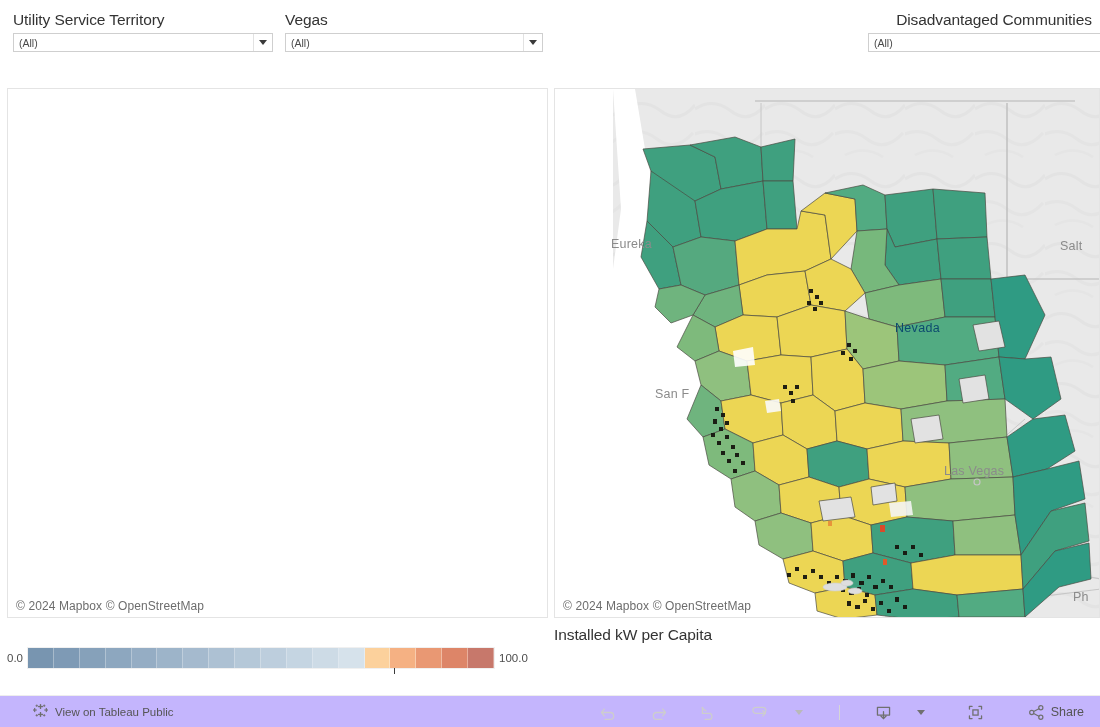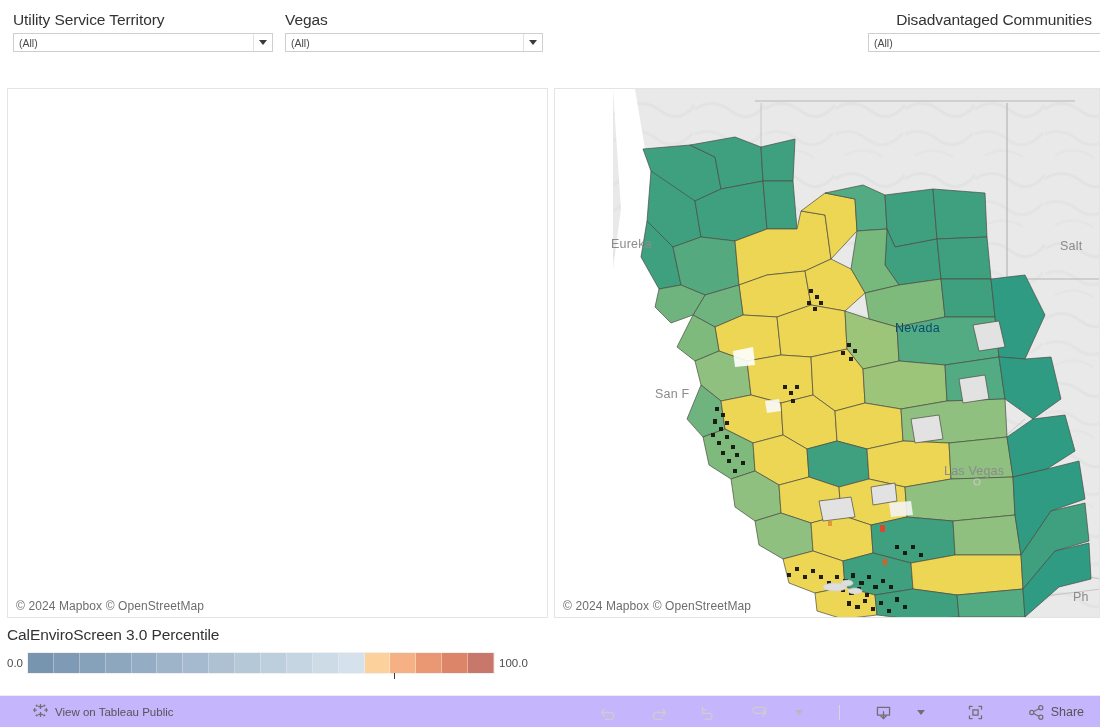--- a/index.html
+++ b/index.html
@@ -84,21 +84,21 @@
 
   
   .legend{position:absolute;}
   #legend-left{left:7px;top:626px;}
   #legend-right{left:554px;top:626px;}
   .legend-title{
     font-size:15.5px;color:#333333;letter-spacing:-0.1px;
     line-height:18px;white-space:nowrap;
   }
   .legend-row{
-    display:flex;align-items:center;margin-top:9px;position:relative;
+    display:flex;align-items:center;margin-top:22px;position:relative;
   }
   .legend-min,.legend-max{
     font-size:11.5px;color:#4d4d4d;white-space:nowrap;
   }
   .legend-min{margin-right:5px;}
   .legend-max{margin-left:5px;}
   .ramp{
     height:20px;display:flex;position:relative;
     outline:1px solid rgba(0,0,0,0.06);
   }
@@ -397,21 +397,20 @@
     <div class="city-label" style="left:505px;top:150px;">Salt</div>
     <div class="city-label" style="left:389px;top:375px;">Las Vegas</div>
     <div class="city-label" style="left:518px;top:501px;">Ph</div>
 
     <div class="state-label" style="left:340px;top:232px;">Nevada</div>
   </div>
   <div class="attrib">© 2024 Mapbox  © OpenStreetMap</div>
 </div>
 
 <div class="legend" id="legend-left">
-  <div class="legend-title">CalEnviroScreen 3.0 Percentile</div>
   <div class="legend-row">
     <div class="legend-min">0.0</div>
     <div class="ramp" id="ramp-left" style="width:466px;">
         <div class="swatch" style="width: 5.55556%; background: rgb(120, 149, 176);"></div>
         <div class="swatch" style="width: 5.55556%; background: rgb(126, 154, 181);"></div>
         <div class="swatch" style="width: 5.55556%; background: rgb(134, 161, 186);"></div>
         <div class="swatch" style="width: 5.55556%; background: rgb(141, 167, 191);"></div>
         <div class="swatch" style="width: 5.55556%; background: rgb(149, 173, 196);"></div>
         <div class="swatch" style="width: 5.55556%; background: rgb(157, 180, 201);"></div>
         <div class="swatch" style="width: 5.55556%; background: rgb(165, 186, 206);"></div>
@@ -426,20 +425,21 @@
         <div class="swatch" style="width: 5.55556%; background: rgb(233, 152, 115);"></div>
         <div class="swatch" style="width: 5.55556%; background: rgb(221, 133, 104);"></div>
         <div class="swatch" style="width: 5.55556%; background: rgb(199, 120, 107);"></div>
         <div class="tick" style="left: 78.5%;"></div>
       </div>
     <div class="legend-max">100.0</div>
   </div>
 </div>
 
 <div class="legend" id="legend-right">
+  <div class="legend-title">Installed kW per Capita</div>
 </div>
 
 <div class="toolbar">
 
   <div class="tab-public">
     <span>
       <svg width="15" height="15" viewBox="0 0 16 16">
         <g fill="#6e6e6e">
           <rect x="7.3" y="1.2" width="1.4" height="5.2"></rect>
             <rect x="5.4" y="3.1" width="5.2" height="1.4"></rect>

